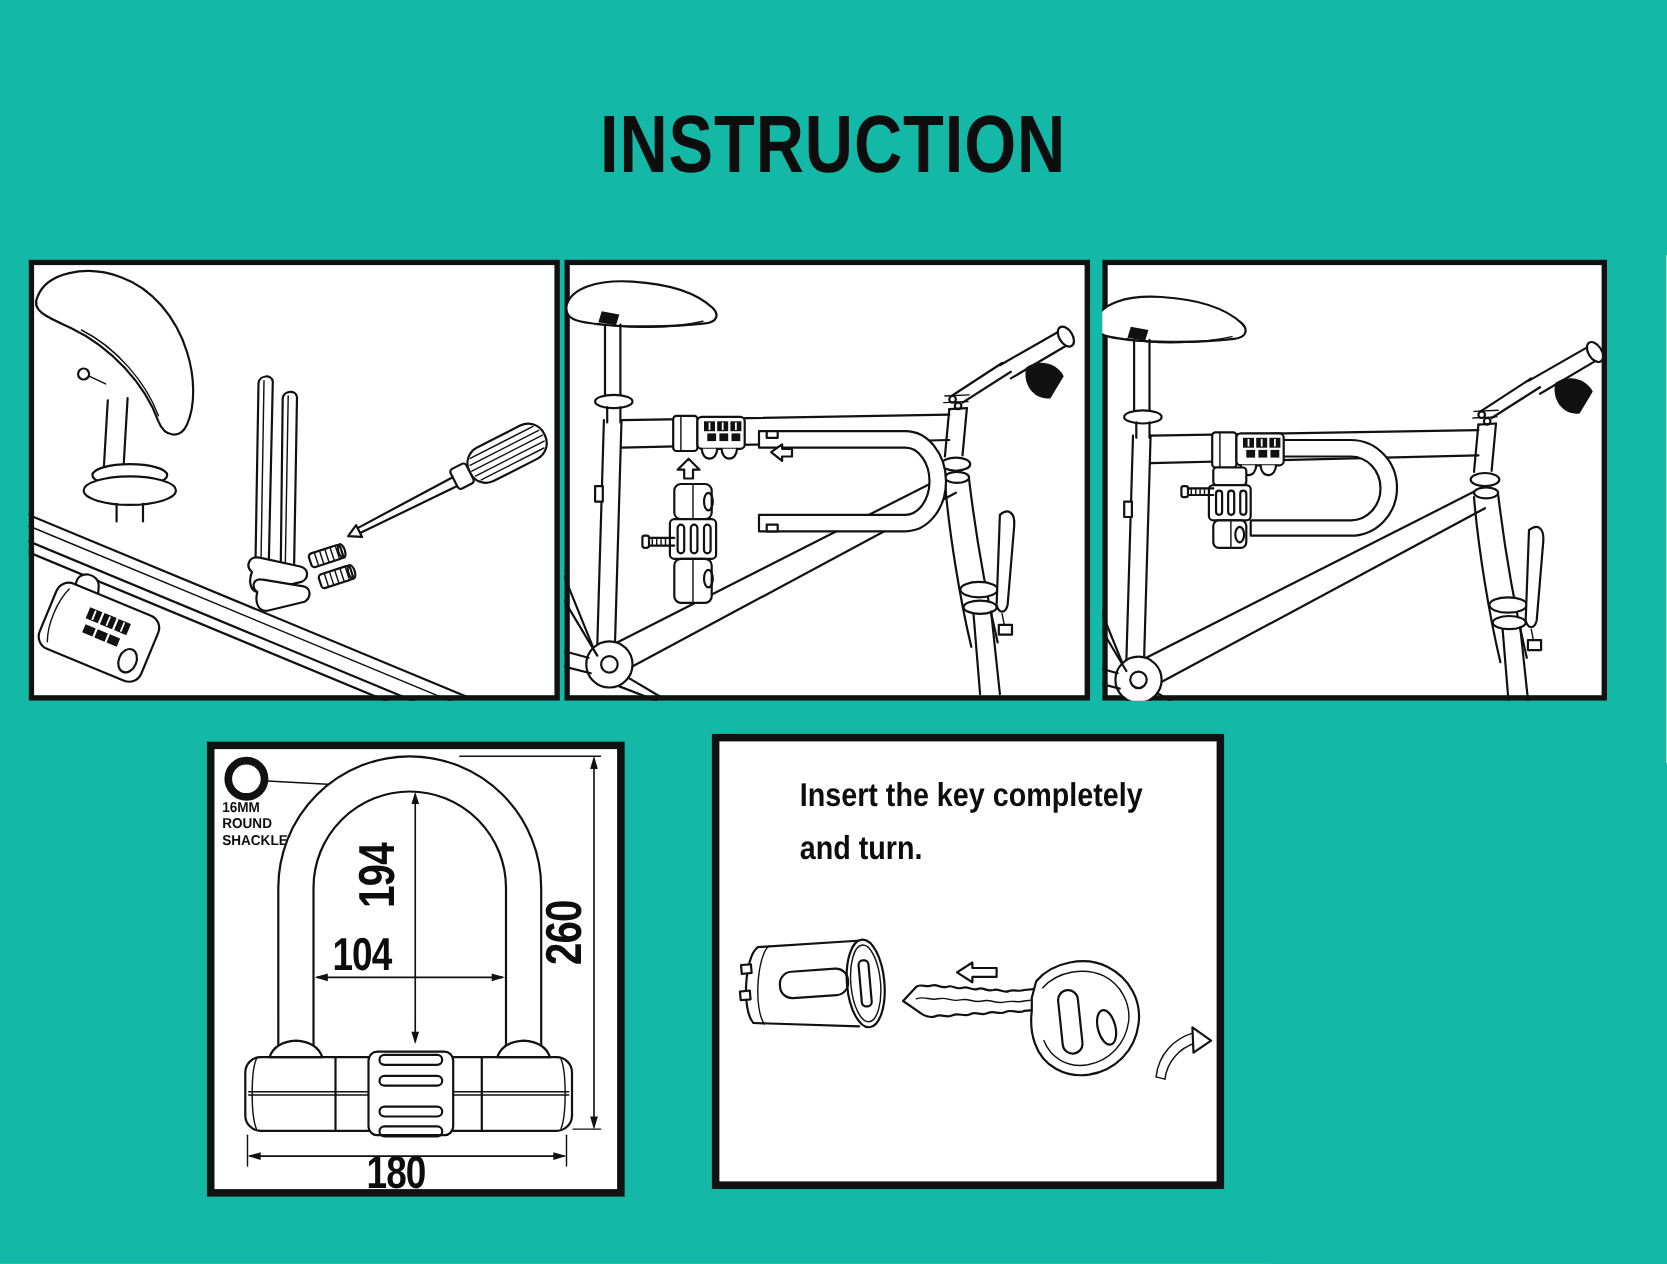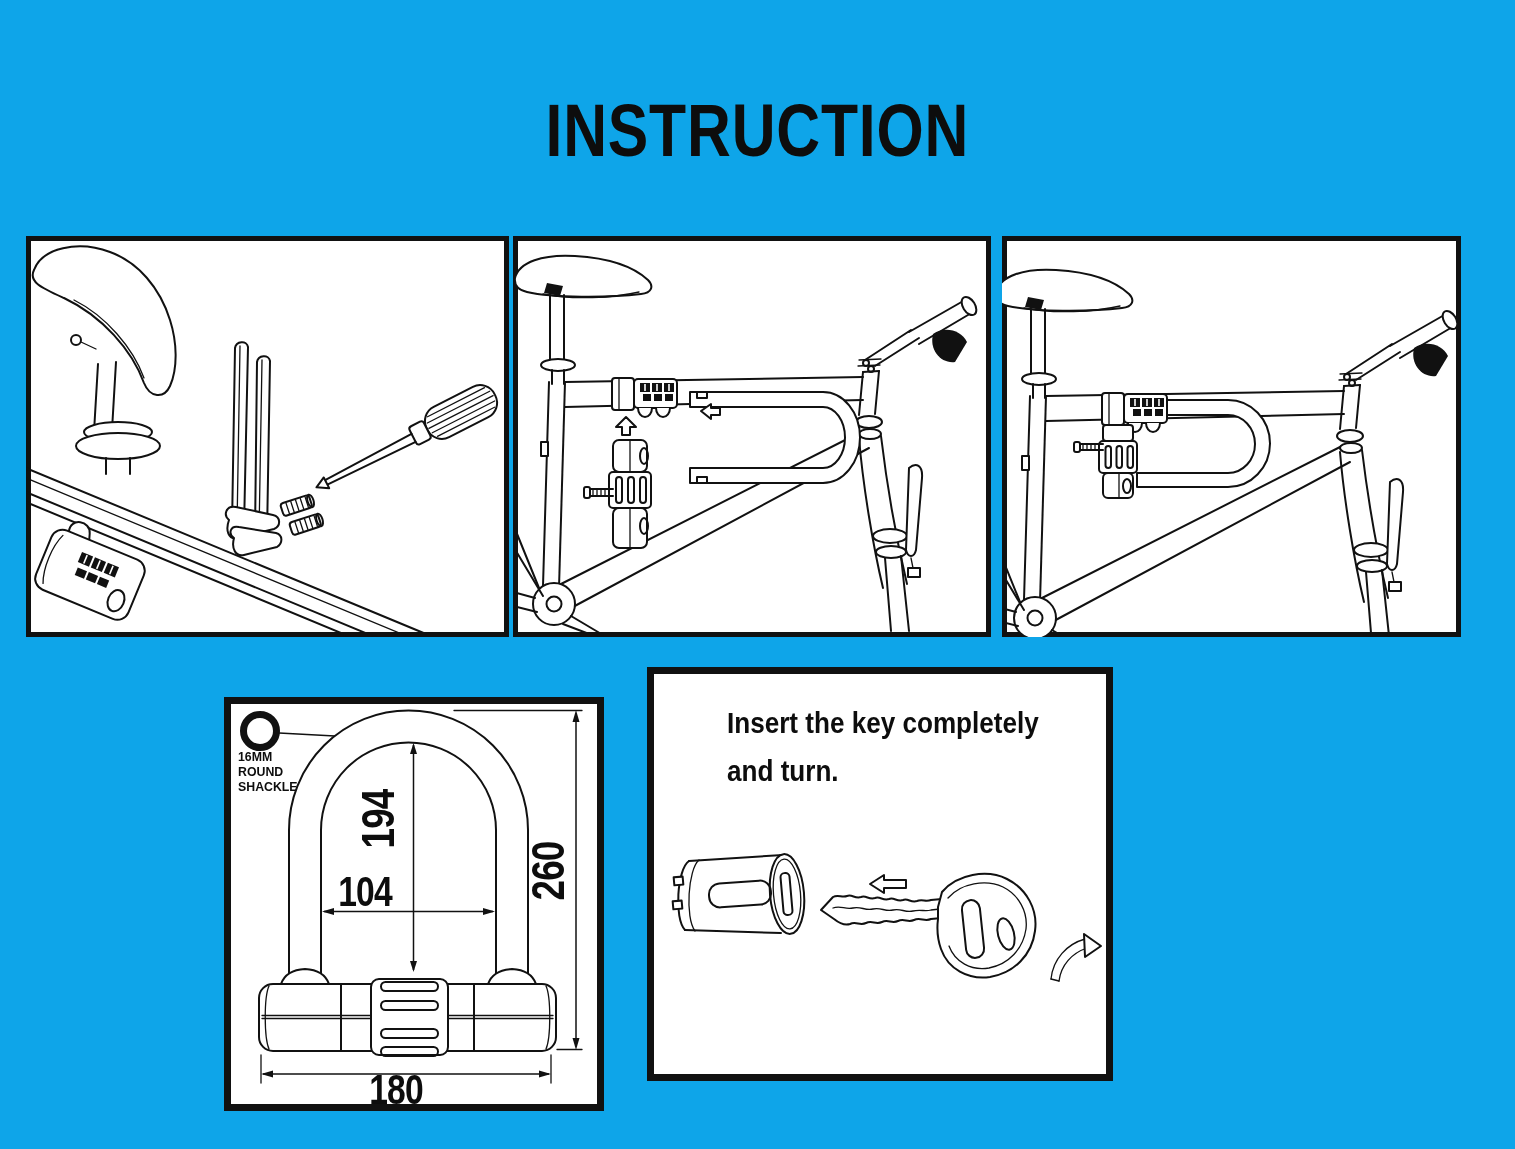--- a/index.html
+++ b/index.html
@@ -1,16 +1,16 @@
 <!DOCTYPE html>
 <html><head>
 <meta charset="utf-8">
 <style>
   html,body{margin:0;padding:0;background:#fff;}
-  .page{position:relative;width:1515px;height:1149px;background:#0ea5e9;overflow:hidden;
+  .page{position:relative;width:1515px;height:1149px;background:#14b8a6;overflow:hidden;
         font-family:"Liberation Sans",sans-serif;color:#111;}
   .title{position:absolute;left:0;top:88px;width:100%;text-align:center;}
   .title span{display:inline-block;font-size:74px;font-weight:bold;letter-spacing:1px;
               transform:scaleX(0.82);transform-origin:center;color:#0d0d0d;}
   .panel{position:absolute;}
   svg{display:block;}
   .ln{fill:none;stroke:#111;stroke-width:2;stroke-linecap:round;stroke-linejoin:round;}
   .lnw{fill:#fff;stroke:#111;stroke-width:2;stroke-linecap:round;stroke-linejoin:round;}
   .thin{fill:none;stroke:#111;stroke-width:1.3;stroke-linecap:round;}
   .dim{fill:none;stroke:#111;stroke-width:1.5;}
@@ -244,21 +244,21 @@
         <line class="ln" x1="77" y1="214" x2="101" y2="214"></line>
         <line class="thin" x1="81" y1="208" x2="81" y2="214"></line>
           <line class="thin" x1="85" y1="208" x2="85" y2="214"></line>
         <line class="thin" x1="89" y1="208" x2="89" y2="214"></line>
           <line class="thin" x1="93" y1="208" x2="93" y2="214"></line>
         <rect class="lnw" x="72" y="206" width="6" height="10" rx="2"></rect>
       </g>
     </svg>
   </div>
 
-  <div class="panel" style="left:188px;top:697px;margin-left:36px;">
+  <div class="panel" style="left:188px;top:674px;">
     <svg width="380" height="414" viewBox="0 0 380 414">
       <rect x="3.5" y="3.5" width="373" height="407" fill="#fff" stroke="#111" stroke-width="7"></rect>
 
       <circle cx="36" cy="34" r="16.5" fill="none" stroke="#111" stroke-width="7"></circle>
       <line class="thin" x1="55" y1="36" x2="148" y2="41"></line>
       <text class="speclbl" transform="translate(14 64) scale(0.95 1)">16MM</text>
       <text class="speclbl" transform="translate(14 79) scale(0.95 1)">ROUND</text>
       <text class="speclbl" transform="translate(14 94) scale(0.95 1)">SHACKLE</text>
 
       <path class="lnw" stroke-width="2.2" d="M 65,287 V 133 A 119.5,119.5 0 0 1 304,133 V 287 H 272 V 133 A 87.5,87.5 0 0 0 97,133 V 287 Z"></path>

